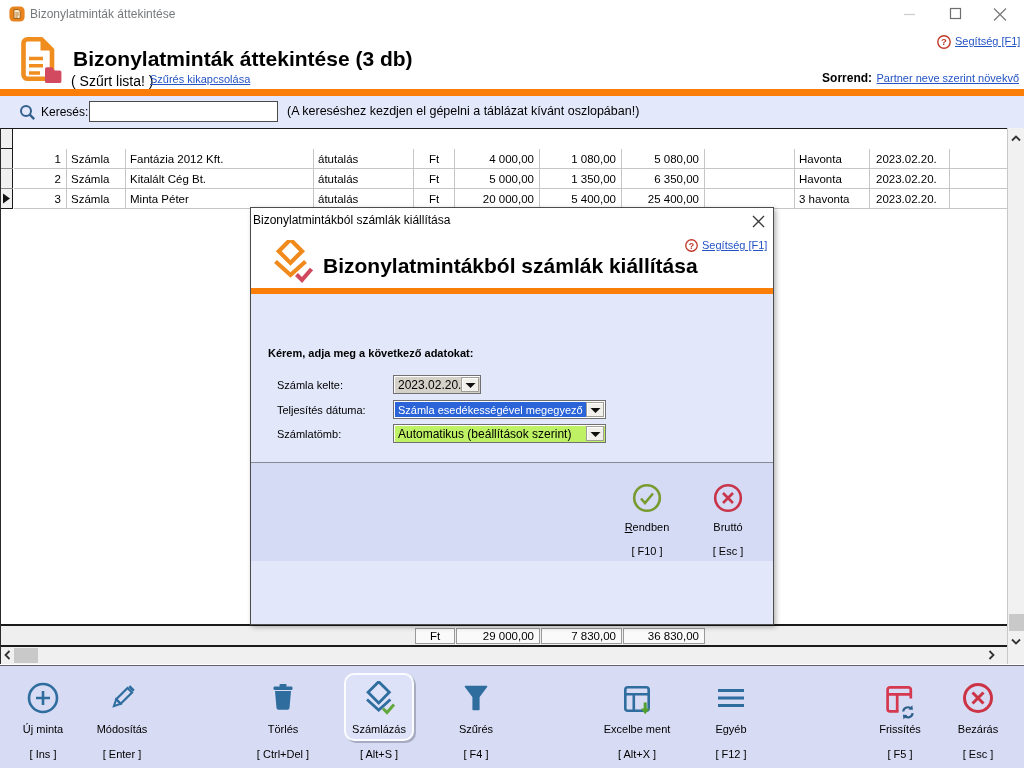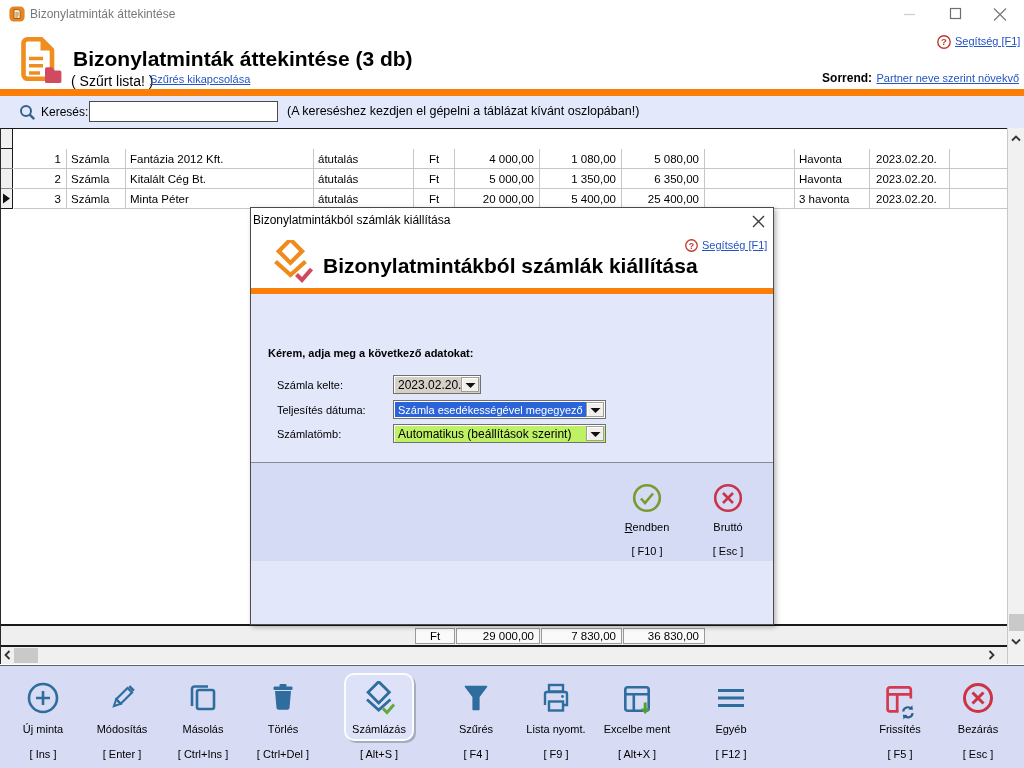--- a/index.html
+++ b/index.html
@@ -172,28 +172,20 @@
     <svg width="34" height="34" viewBox="0 0 34 34">
         <g transform="rotate(45 17 17)">
           <rect x="13.8" y="6" width="6.4" height="16" fill="none" stroke="#2e6d9e" stroke-width="2.2"></rect>
           <path d="M13.8 22h6.4l-3.2 6.5z" fill="none" stroke="#2e6d9e" stroke-width="2"></path>
           <rect x="13.8" y="2.2" width="6.4" height="2.6" fill="#2e6d9e"></rect>
         </g>
       </svg>
     <div class="l1">Módosítás</div>
       <div class="l2">[ Enter ]</div>
   </div>
-  <div class="tb" style="left:158px">
-    <svg width="34" height="34" viewBox="0 0 34 34">
-        <rect x="11" y="9" width="17" height="19" rx="2" fill="none" stroke="#2e6d9e" stroke-width="2.6"></rect>
-        <path d="M22 5.5H8.5A2.5 2.5 0 0 0 6 8v17" fill="none" stroke="#2e6d9e" stroke-width="2.6"></path>
-      </svg>
-    <div class="l1">Másolás</div>
-      <div class="l2">[ Ctrl+Ins ]</div>
-  </div>
   <div class="tb" style="left:238px">
     <svg width="34" height="34" viewBox="0 0 34 34">
         <path d="M9 10h16l-1.5 17a2 2 0 0 1-2 1.8h-9a2 2 0 0 1-2-1.8z" fill="#2e6d9e"></path>
         <rect x="7.5" y="5.5" width="19" height="3.4" rx="1.2" fill="#2e6d9e"></rect>
         <rect x="13.5" y="3" width="7" height="3" rx="1" fill="#2e6d9e"></rect>
       </svg>
     <div class="l1">Törlés</div>
       <div class="l2">[ Ctrl+Del ]</div>
   </div>
   <div class="tb" style="left:334px">
@@ -205,30 +197,20 @@
     <div class="l1">Számlázás</div>
       <div class="l2">[ Alt+S ]</div>
   </div>
   <div class="tb" style="left:431px">
     <svg width="34" height="34" viewBox="0 0 34 34">
         <path d="M6.5 5.5h21L19.8 15.8v12.7h-5.6V15.8z" fill="#2e6d9e" stroke="#2e6d9e" stroke-width="1.6" stroke-linejoin="round"></path>
         <path d="M14.2 15.8L6.5 5.5h21l-7.7 10.3" fill="#2e6d9e"></path>
       </svg>
     <div class="l1">Szűrés</div>
       <div class="l2">[ F4 ]</div>
-  </div>
-  <div class="tb" style="left:511px">
-    <svg width="34" height="34" viewBox="0 0 34 34">
-        <rect x="10" y="4" width="14" height="6.5" fill="none" stroke="#2e6d9e" stroke-width="2.4"></rect>
-        <path d="M6 24v-11a2 2 0 0 1 2-2h18a2 2 0 0 1 2 2v11h-3.5" fill="none" stroke="#2e6d9e" stroke-width="2.4"></path>
-        <circle cx="23.5" cy="15.5" r="1.4" fill="#2e6d9e"></circle>
-        <rect x="10" y="20.5" width="14" height="9" fill="none" stroke="#2e6d9e" stroke-width="2.4"></rect>
-      </svg>
-    <div class="l1">Lista nyomt.</div>
-      <div class="l2">[ F9 ]</div>
   </div>
   <div class="tb" style="left:592px">
     <svg width="36" height="36" viewBox="0 0 36 36">
         <rect x="6.3" y="6.3" width="23.4" height="23.4" rx="2.5" fill="none" stroke="#2e6d9e" stroke-width="2.6"></rect>
         <path d="M7 13.2h22M14.8 13.2V29" stroke="#2e6d9e" stroke-width="2.6"></path>
         <g>
           <path d="M26.2 21.5v7" stroke="#53a02e" stroke-width="3"></path>
           <path d="M21.8 27.5l4.4 5.7 4.4-5.7z" fill="#53a02e"></path>
         </g>
       </svg>

